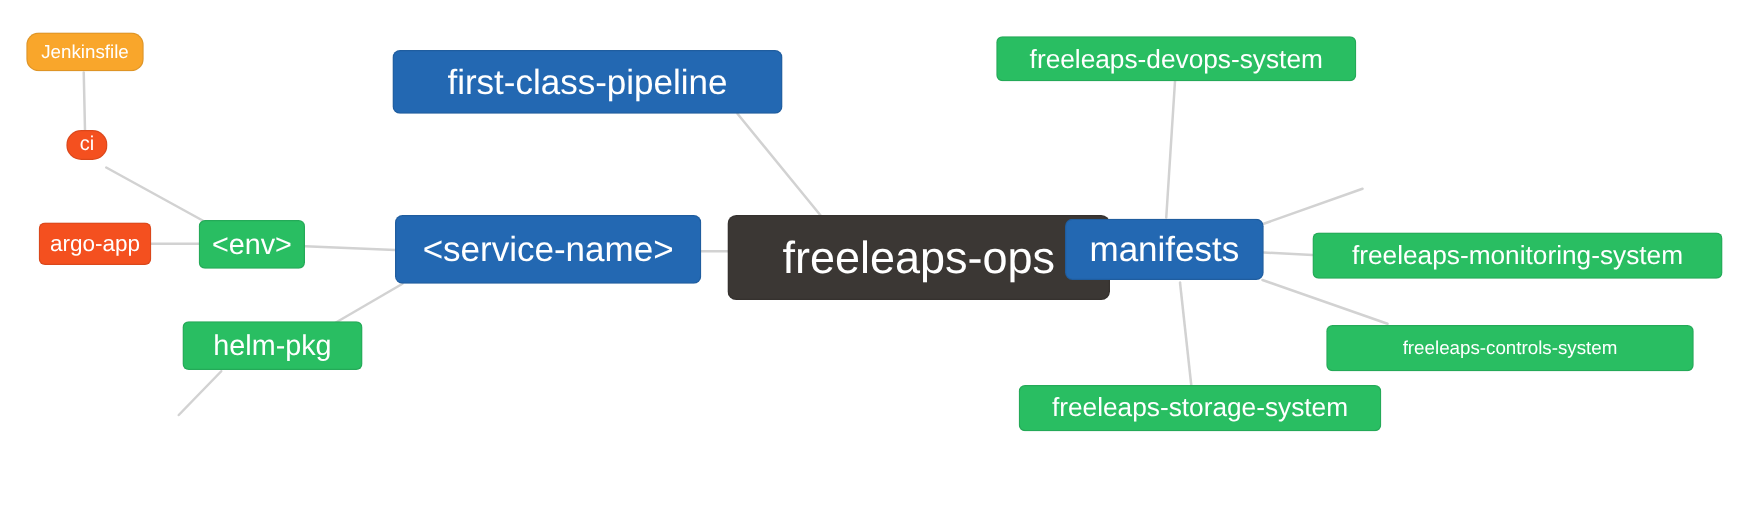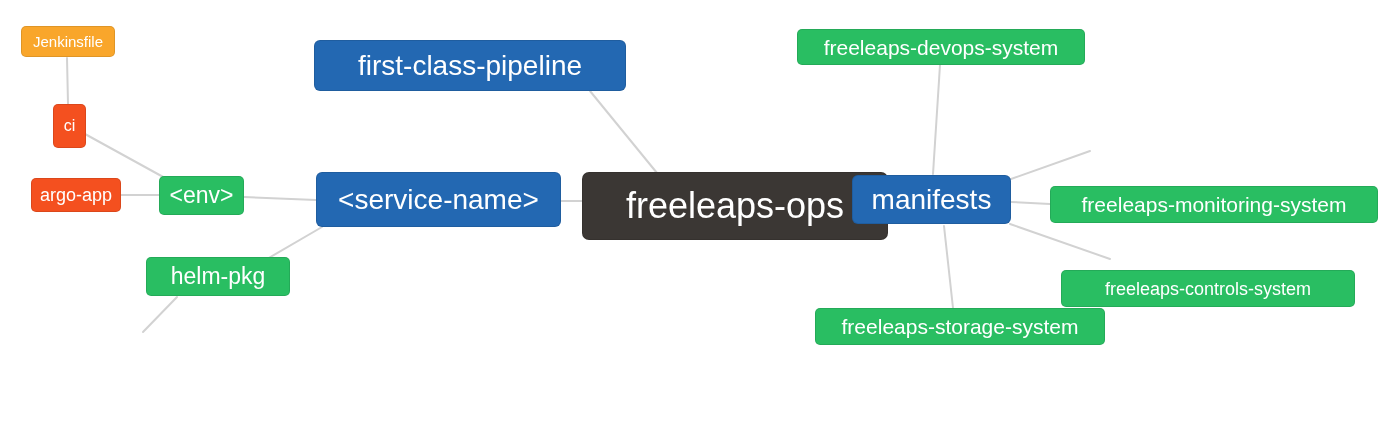--- a/index.html
+++ b/index.html
@@ -41,23 +41,23 @@
     <line x1="590" y1="91" x2="657" y2="173"></line>
     <line x1="561" y1="201" x2="583" y2="201"></line>
     <line x1="846" y1="201" x2="852" y2="201"></line>
     <line x1="933" y1="174" x2="940" y2="65"></line>
     <line x1="1011" y1="179" x2="1090" y2="151"></line>
     <line x1="1011" y1="202" x2="1050" y2="204"></line>
     <line x1="1010" y1="224" x2="1110" y2="259"></line>
     <line x1="944" y1="226" x2="953" y2="308"></line>
   </svg>
 
-  <div class="node c-amber" style="left:21px;  top:26px;  width:94px;  height:31px; font-size:15px;">Jenkinsfile</div>
+  <div class="node c-amber" style="left:21px;  top:26px;  width:94px;  height:31px; font-size:15px;border-radius:10px;">Jenkinsfile</div>
 
-  <div class="node c-red" style="left:53px;  top:104px; width:33px;  height:44px; font-size:16px;">ci</div>
+  <div class="node c-red" style="left:53px;  top:104px; width:33px;  height:24px; font-size:16px;border-radius:14px;">ci</div>
 
   <div class="node c-red" style="left:31px;  top:178px; width:90px;  height:34px; font-size:18px;">argo-app</div>
 
   <div class="node c-green" style="left:159px; top:176px; width:85px;  height:39px; font-size:23px;">&lt;env&gt;</div>
 
   <div class="node c-green" style="left:146px; top:257px; width:144px; height:39px; font-size:23px;">helm-pkg</div>
 
 
   <div class="node c-blue" style="left:314px; top:40px;  width:312px; height:51px; font-size:28px;">first-class-pipeline</div>
 
@@ -65,17 +65,17 @@
 
   <div class="node c-dark" style="left:582px; top:172px; width:306px; height:68px; font-size:36px;">freeleaps-ops</div>
 
   <div class="node c-blue" style="left:852px; top:175px; width:159px; height:49px; font-size:28px;">manifests</div>
 
   <div class="node c-green" style="left:797px;  top:29px;  width:288px; height:36px; font-size:21px;">freeleaps-devops-system</div>
 
 
   <div class="node c-green" style="left:1050px; top:186px; width:328px; height:37px; font-size:21px;">freeleaps-monitoring-system</div>
 
-  <div class="node c-green" style="left:1061px; top:270px; width:294px; height:37px; font-size:18px;">freeleaps-controls-system</div>
+  <div class="node c-green" style="left:1061px; top:260px; width:294px; height:37px; font-size:15px;">freeleaps-controls-system</div>
 
   <div class="node c-green" style="left:815px;  top:308px; width:290px; height:37px; font-size:21px;">freeleaps-storage-system</div>
 
 </div>
 
 </body></html>

